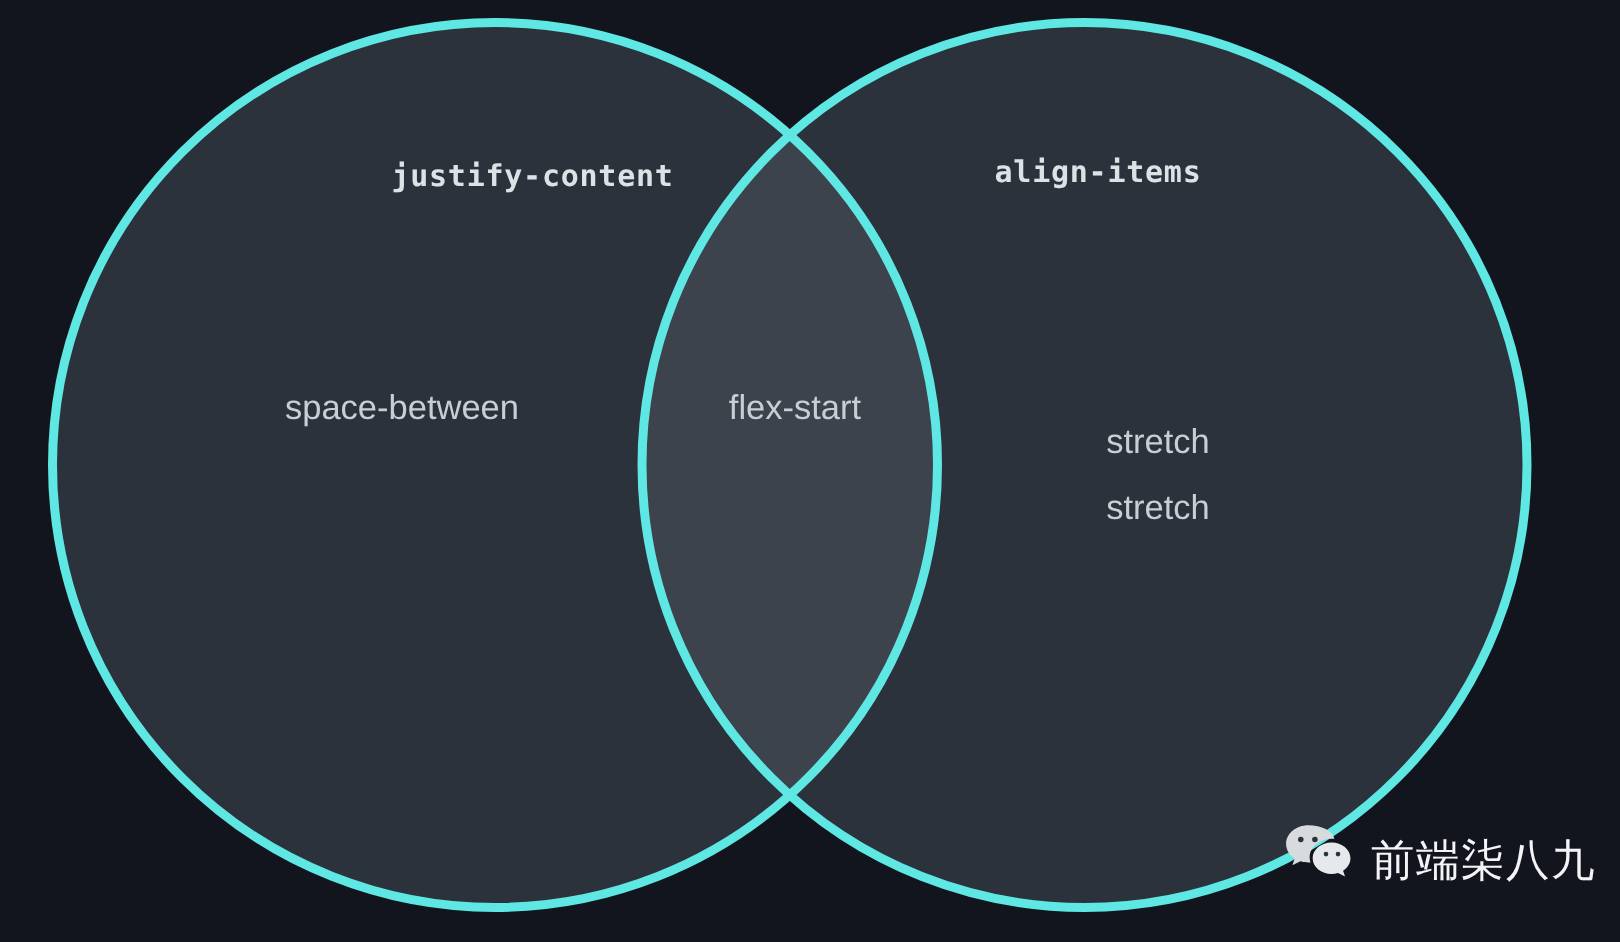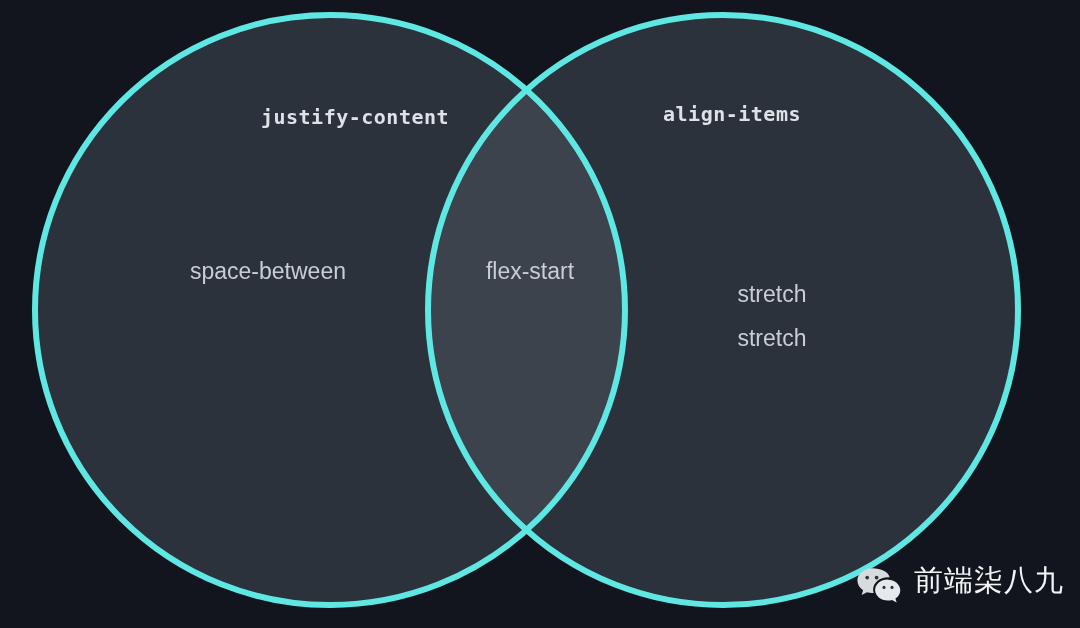--- a/index.html
+++ b/index.html
@@ -75,23 +75,23 @@
     left: 772px;
     top: 272px;
     text-align: center;
     transform: translateX(-50%);
   }
 
   
   #watermark {
     position: absolute;
     right: 16px;
-    bottom: 22px;
+    bottom: 40px;
     display: flex;
-    align-items: flex-start;
+    align-items: flex-end;
     gap: 12px;
   }
   #watermark .wechat-glyph {
     width: 46px;
     height: 40px;
     display: block;
   }
   #watermark .wm-text {
     font-family: "DejaVu Sans", "Liberation Sans", sans-serif;
     font-size: 29px;

